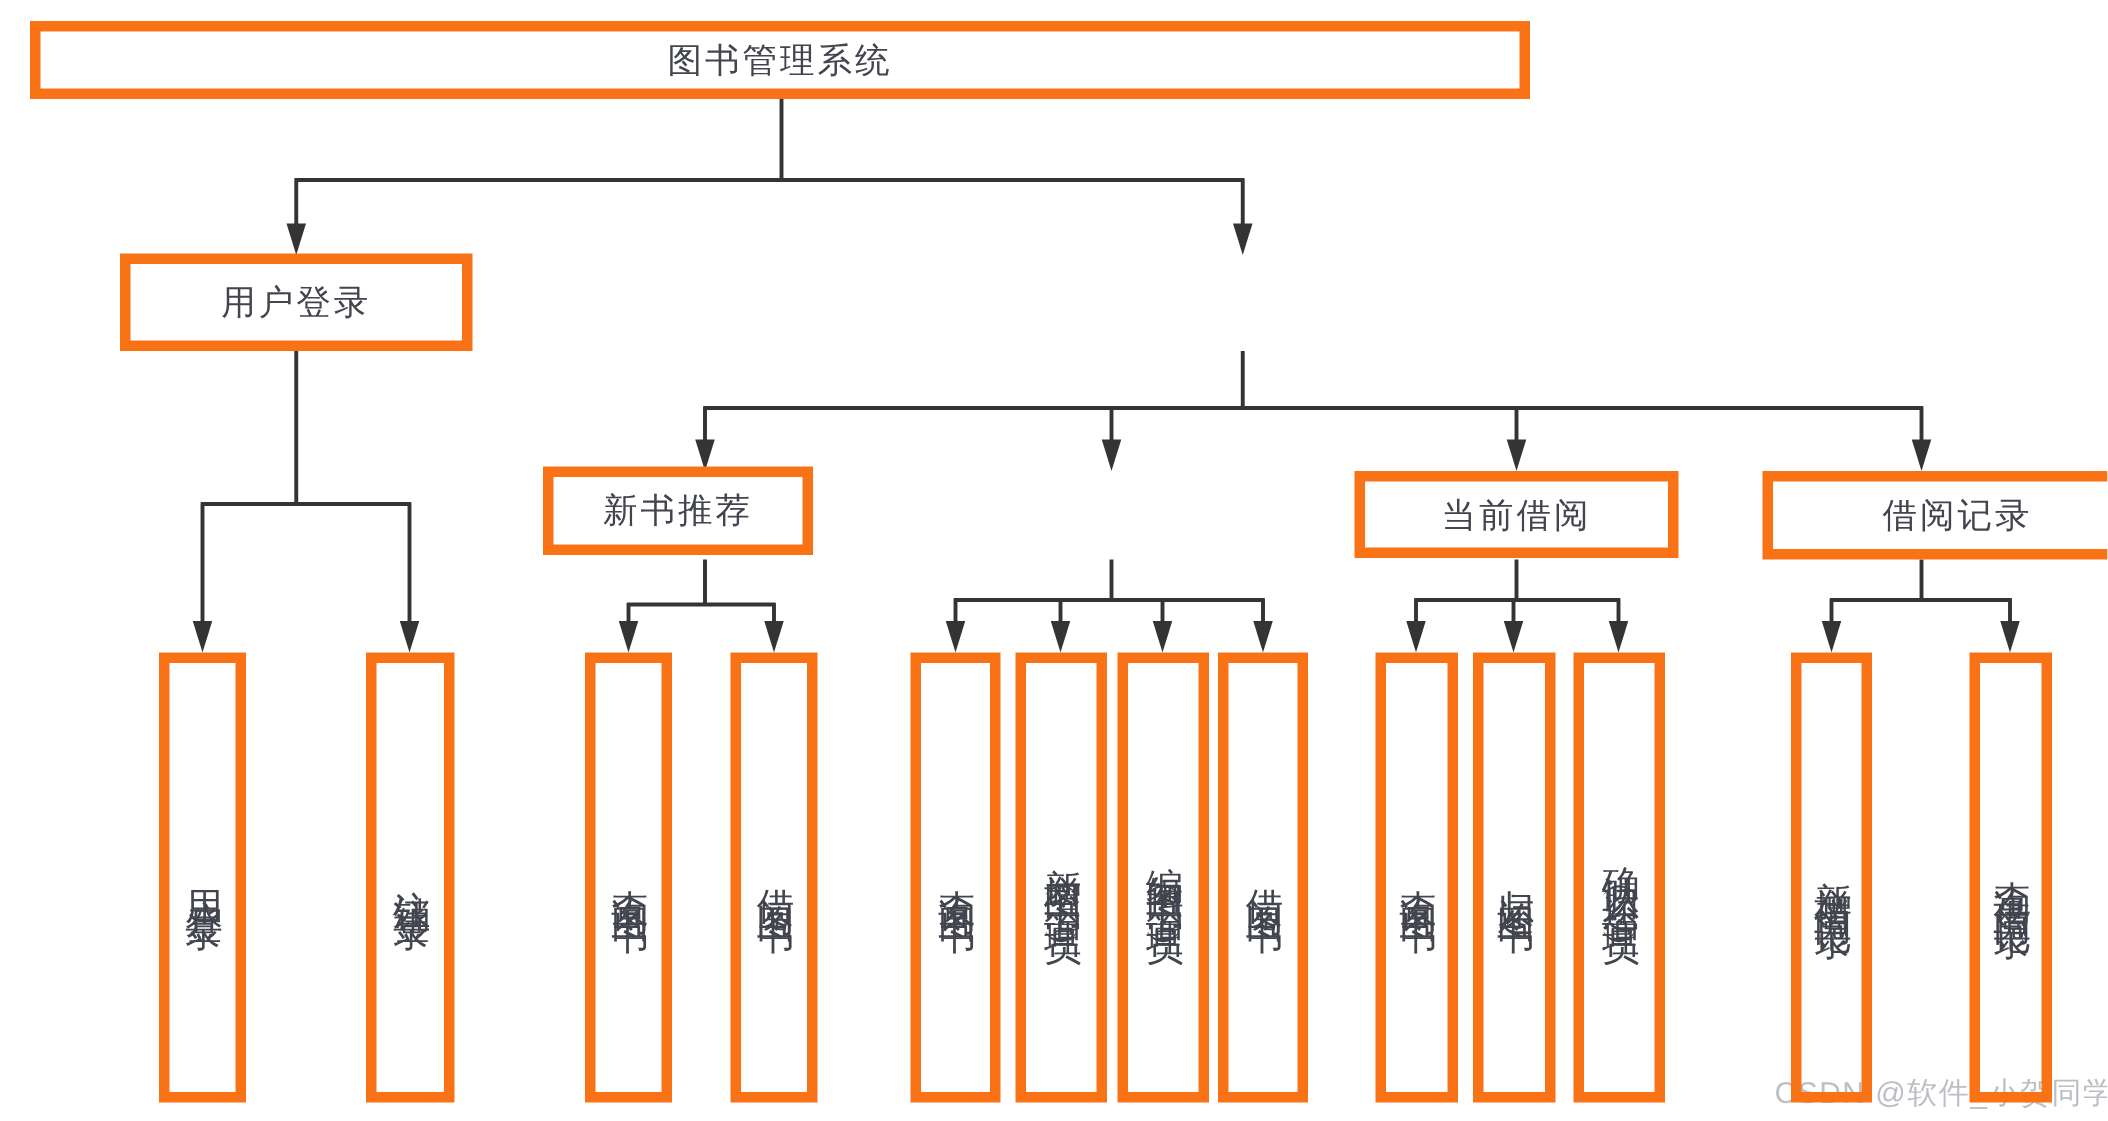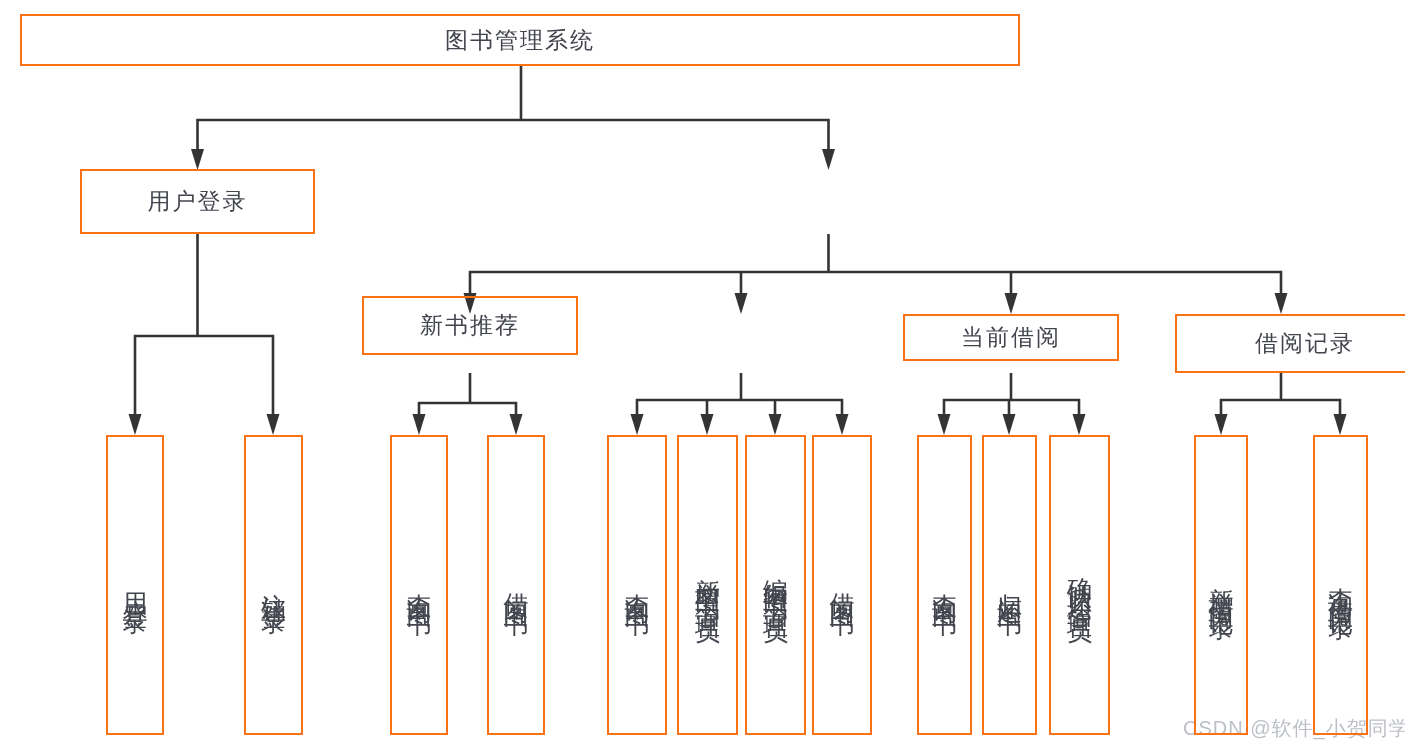--- a/index.html
+++ b/index.html
@@ -5,21 +5,21 @@
   html,body{margin:0;padding:0;background:#ffffff;}
   #stage{
     position:relative;
     width:1405px;height:747px;
     background:#ffffff;
     font-family:"Liberation Sans", sans-serif;
     overflow:hidden;
   }
   .box{
     position:absolute;
-    border:2px solid #f97316;
+    border:7px solid #f97316;
     box-sizing:border-box;
     display:flex;
     align-items:center;
     justify-content:center;
     color:#43454e;
     background:transparent;
     z-index:3;
   }
   .h-box{
     font-size:23px;
@@ -86,22 +86,22 @@
     <polygon points="1002.5,414 1015.5,414 1009,435"></polygon>
     <polygon points="1072.5,414 1085.5,414 1079,435"></polygon>
     <polygon points="1214.5,414 1227.5,414 1221,435"></polygon>
     <polygon points="1333.5,414 1346.5,414 1340,435"></polygon>
   </svg>
 
   <div class="box h-box" style="left:20px;top:14px;width:1000px;height:52px">图书管理系统</div>
 
   <div class="box h-box" style="left:80px;top:169px;width:235px;height:65px">用户登录</div>
 
-  <div class="box h-box" style="left:362px;top:296px;width:216px;height:59px">新书推荐</div>
-  <div class="box h-box" style="left:903px;top:314px;width:216px;height:47px">当前借阅</div>
+  <div class="box h-box" style="left:362px;top:311px;width:180px;height:59px">新书推荐</div>
+  <div class="box h-box" style="left:903px;top:314px;width:216px;height:58px">当前借阅</div>
   <div class="box h-box" style="left:1175px;top:314px;width:260px;height:59px">借阅记录</div>
 
   <div class="box v-box" style="left:106px;top:435px;width:58px;height:300px">用户登录</div>
   <div class="box v-box" style="left:244px;top:435px;width:59px;height:300px">注销登录</div>
 
   <div class="box v-box" style="left:390px;top:435px;width:58px;height:300px">查询图书</div>
   <div class="box v-box" style="left:487px;top:435px;width:58px;height:300px">借阅图书</div>
 
   <div class="box v-box" style="left:607px;top:435px;width:60px;height:300px">查询图书</div>
   <div class="box v-box" style="left:677px;top:435px;width:61px;height:300px">新增图书（管理员）</div>

